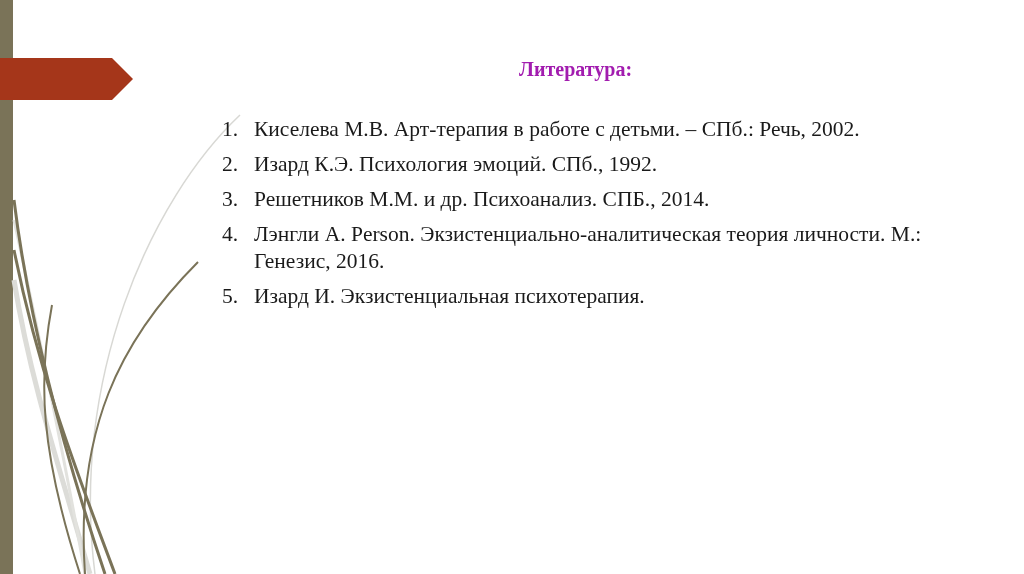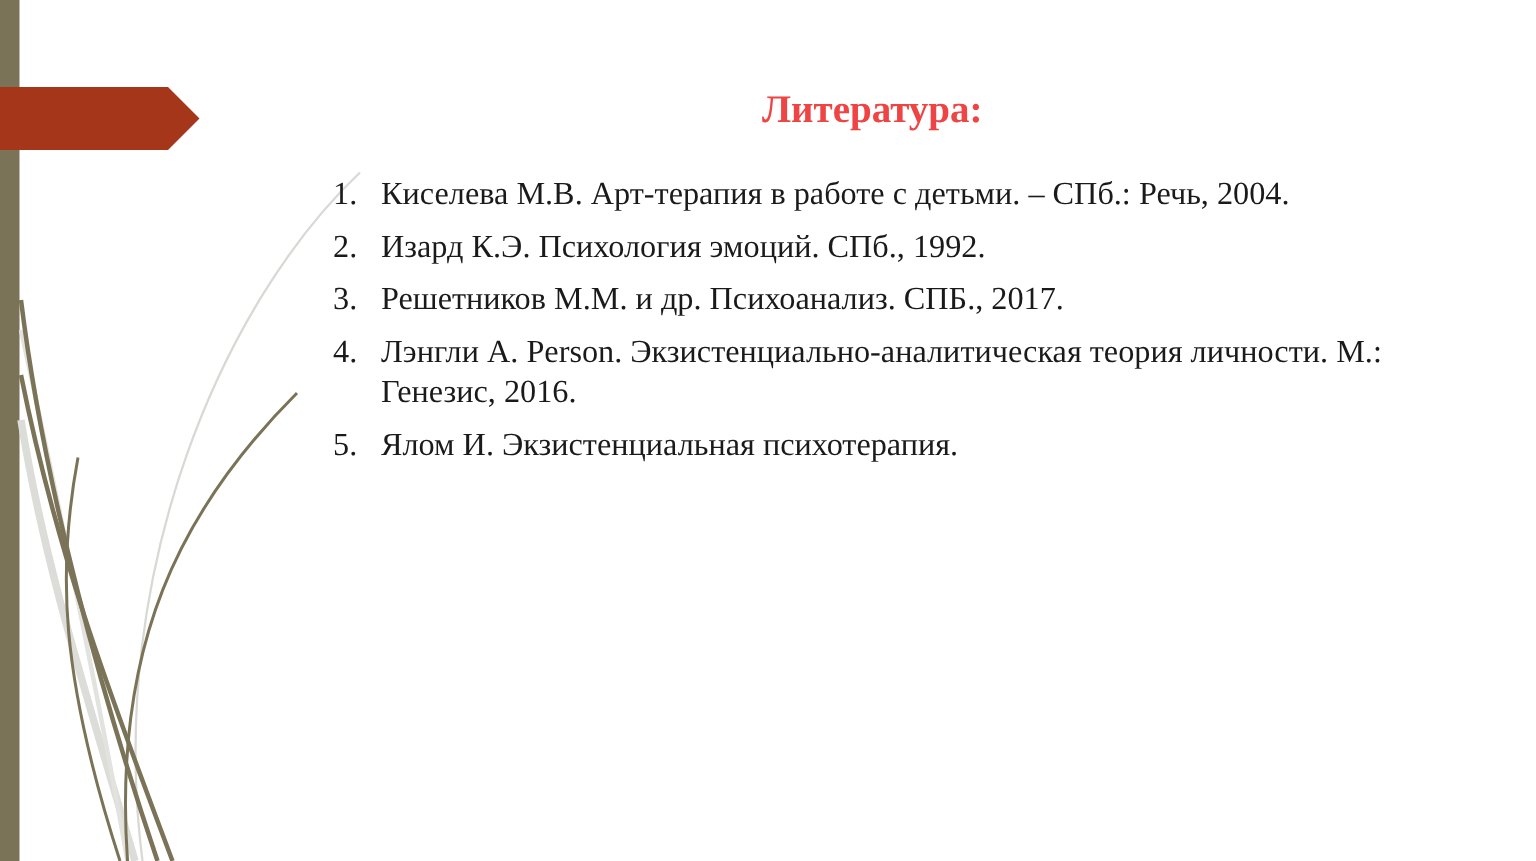--- a/index.html
+++ b/index.html
@@ -24,25 +24,25 @@
     }
     .decor {
       position: absolute;
       left: 0;
       top: 0;
       width: 1024px;
       height: 574px;
     }
     .title {
       position: absolute;
-      left: 508px;
+      left: 519px;
       top: 58px;
-      font-size: 26px;
+      font-size: 20px;
       font-weight: bold;
-      color: #ef4444;
+      color: #a21caf;
       white-space: nowrap;
     }
     .ref-list {
       position: absolute;
       left: 222px;
       top: 116px;
       width: 700px;
       margin: 0;
       padding: 0;
       list-style: none;
@@ -79,31 +79,31 @@
   <path d="M198 262 C 120 340, 75 430, 85 574" fill="none" stroke="#7a7358" stroke-width="2"></path>
 
   <polygon points="0,58 112,58 133,79 112,100 0,100" fill="#a5361a"></polygon>
 </svg>
 
 <div class="title">Литература:</div>
 
 <ol class="ref-list">
   <li class="ref-item">
     <span class="ref-num">1.</span>
-    <span class="ref-text">Киселева М.В. Арт-терапия в работе с детьми. – СПб.: Речь, 2004.</span>
+    <span class="ref-text">Киселева М.В. Арт-терапия в работе с детьми. – СПб.: Речь, 2002.</span>
   </li>
   <li class="ref-item">
     <span class="ref-num">2.</span>
     <span class="ref-text">Изард К.Э. Психология эмоций. СПб., 1992.</span>
   </li>
   <li class="ref-item">
     <span class="ref-num">3.</span>
-    <span class="ref-text">Решетников М.М. и др. Психоанализ. СПБ., 2017.</span>
+    <span class="ref-text">Решетников М.М. и др. Психоанализ. СПБ., 2014.</span>
   </li>
   <li class="ref-item">
     <span class="ref-num">4.</span>
     <span class="ref-text">Лэнгли А. Person. Экзистенциально-аналитическая теория личности. М.: Генезис, 2016.</span>
   </li>
   <li class="ref-item">
     <span class="ref-num">5.</span>
-    <span class="ref-text">Ялом И. Экзистенциальная психотерапия.</span>
+    <span class="ref-text">Изард И. Экзистенциальная психотерапия.</span>
   </li>
 </ol>
 
 </body></html>

